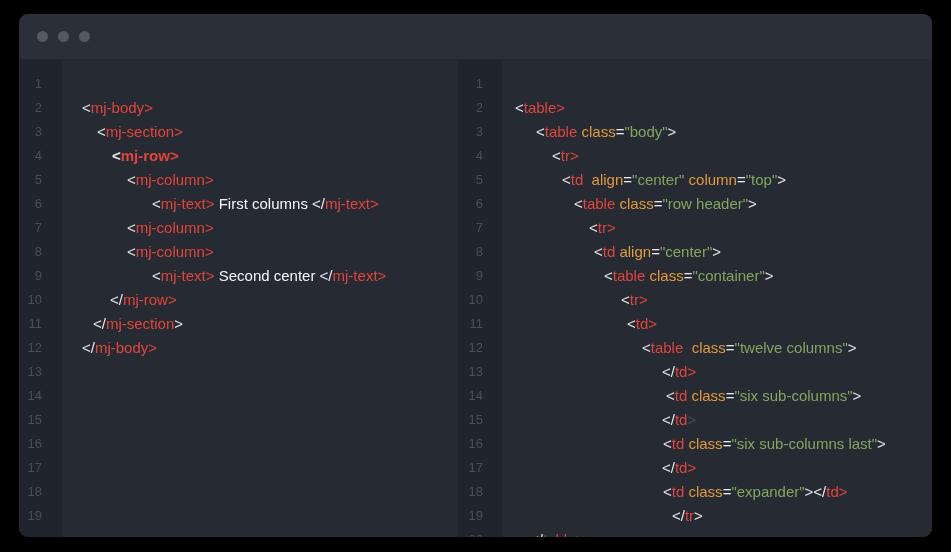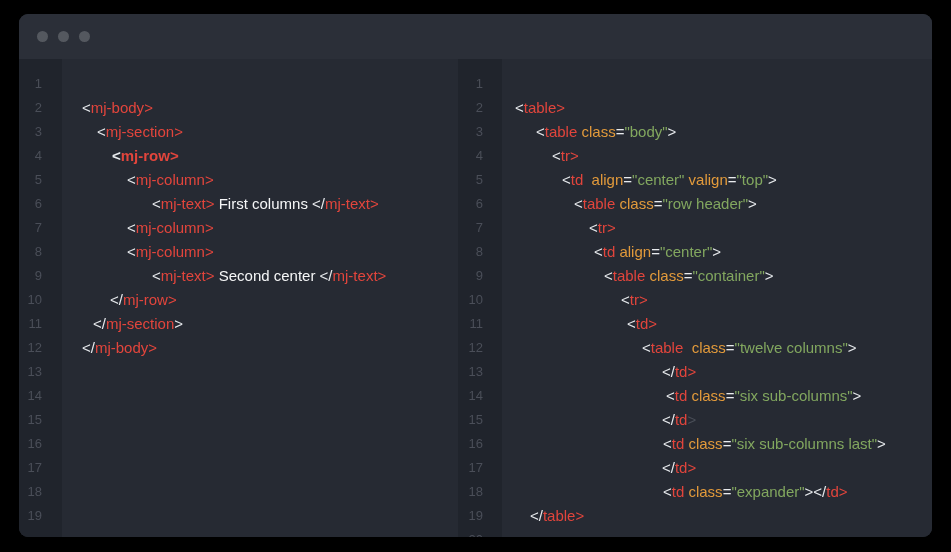--- a/index.html
+++ b/index.html
@@ -129,31 +129,32 @@
           <div class="ln">17</div>
           <div class="ln">18</div>
           <div class="ln">19</div>
           <div class="ln">20</div>
         </div>
       <div class="code">
           <div class="cl" style="padding-left: 0px;"></div>
           <div class="cl" style="padding-left: 13px;"><span class="tk-b">&lt;</span><span class="tk-t">table</span><span class="tk-t">&gt;</span></div>
           <div class="cl" style="padding-left: 34px;"><span class="tk-b">&lt;</span><span class="tk-t">table</span><span class="tk-a"> class</span><span class="tk-b">=</span><span class="tk-s">"body"</span><span class="tk-b">&gt;</span></div>
           <div class="cl" style="padding-left: 50px;"><span class="tk-b">&lt;</span><span class="tk-t">tr</span><span class="tk-t">&gt;</span></div>
-          <div class="cl" style="padding-left: 60px;"><span class="tk-b">&lt;</span><span class="tk-t">td</span><span class="tk-a">  align</span><span class="tk-b">=</span><span class="tk-s">"center"</span><span class="tk-a"> valign</span><span class="tk-b">=</span><span class="tk-s">"top"</span><span class="tk-b">&gt;</span></div>
+          <div class="cl" style="padding-left: 60px;"><span class="tk-b">&lt;</span><span class="tk-t">td</span><span class="tk-a">  align</span><span class="tk-b">=</span><span class="tk-s">"center"</span><span class="tk-a"> column</span><span class="tk-b">=</span><span class="tk-s">"top"</span><span class="tk-b">&gt;</span></div>
           <div class="cl" style="padding-left: 72px;"><span class="tk-b">&lt;</span><span class="tk-t">table</span><span class="tk-a"> class</span><span class="tk-b">=</span><span class="tk-s">"row header"</span><span class="tk-b">&gt;</span></div>
           <div class="cl" style="padding-left: 87px;"><span class="tk-b">&lt;</span><span class="tk-t">tr</span><span class="tk-t">&gt;</span></div>
           <div class="cl" style="padding-left: 92px;"><span class="tk-b">&lt;</span><span class="tk-t">td</span><span class="tk-a"> align</span><span class="tk-b">=</span><span class="tk-s">"center"</span><span class="tk-b">&gt;</span></div>
           <div class="cl" style="padding-left: 102px;"><span class="tk-b">&lt;</span><span class="tk-t">table</span><span class="tk-a"> class</span><span class="tk-b">=</span><span class="tk-s">"container"</span><span class="tk-b">&gt;</span></div>
           <div class="cl" style="padding-left: 119px;"><span class="tk-b">&lt;</span><span class="tk-t">tr</span><span class="tk-t">&gt;</span></div>
           <div class="cl" style="padding-left: 125px;"><span class="tk-b">&lt;</span><span class="tk-t">td</span><span class="tk-t">&gt;</span></div>
           <div class="cl" style="padding-left: 140px;"><span class="tk-b">&lt;</span><span class="tk-t">table</span><span class="tk-a">  class</span><span class="tk-b">=</span><span class="tk-s">"twelve columns"</span><span class="tk-b">&gt;</span></div>
           <div class="cl" style="padding-left: 160px;"><span class="tk-b">&lt;/</span><span class="tk-t">td</span><span class="tk-t">&gt;</span></div>
           <div class="cl" style="padding-left: 164px;"><span class="tk-b">&lt;</span><span class="tk-t">td</span><span class="tk-a"> class</span><span class="tk-b">=</span><span class="tk-s">"six sub-columns"</span><span class="tk-b">&gt;</span></div>
           <div class="cl" style="padding-left: 160px;"><span class="tk-b">&lt;/</span><span class="tk-t">td</span><span class="tk-d">&gt;</span></div>
           <div class="cl" style="padding-left: 161px;"><span class="tk-b">&lt;</span><span class="tk-t">td</span><span class="tk-a"> class</span><span class="tk-b">=</span><span class="tk-s">"six sub-columns last"</span><span class="tk-b">&gt;</span></div>
           <div class="cl" style="padding-left: 160px;"><span class="tk-b">&lt;/</span><span class="tk-t">td</span><span class="tk-t">&gt;</span></div>
           <div class="cl" style="padding-left: 161px;"><span class="tk-b">&lt;</span><span class="tk-t">td</span><span class="tk-a"> class</span><span class="tk-b">=</span><span class="tk-s">"expander"</span><span class="tk-b">&gt;</span><span class="tk-b">&lt;/</span><span class="tk-t">td</span><span class="tk-t">&gt;</span></div>
+          <div class="cl" style="padding-left: 170px;"><span class="tk-b">&lt;/</span><span class="tk-t">tr</span><span class="tk-b">&gt;</span></div>
           <div class="cl" style="padding-left: 28px;"><span class="tk-b">&lt;/</span><span class="tk-t">table</span><span class="tk-t">&gt;</span></div>
         </div>
     </section>
   </div>
 </div>
 
 </body></html>

